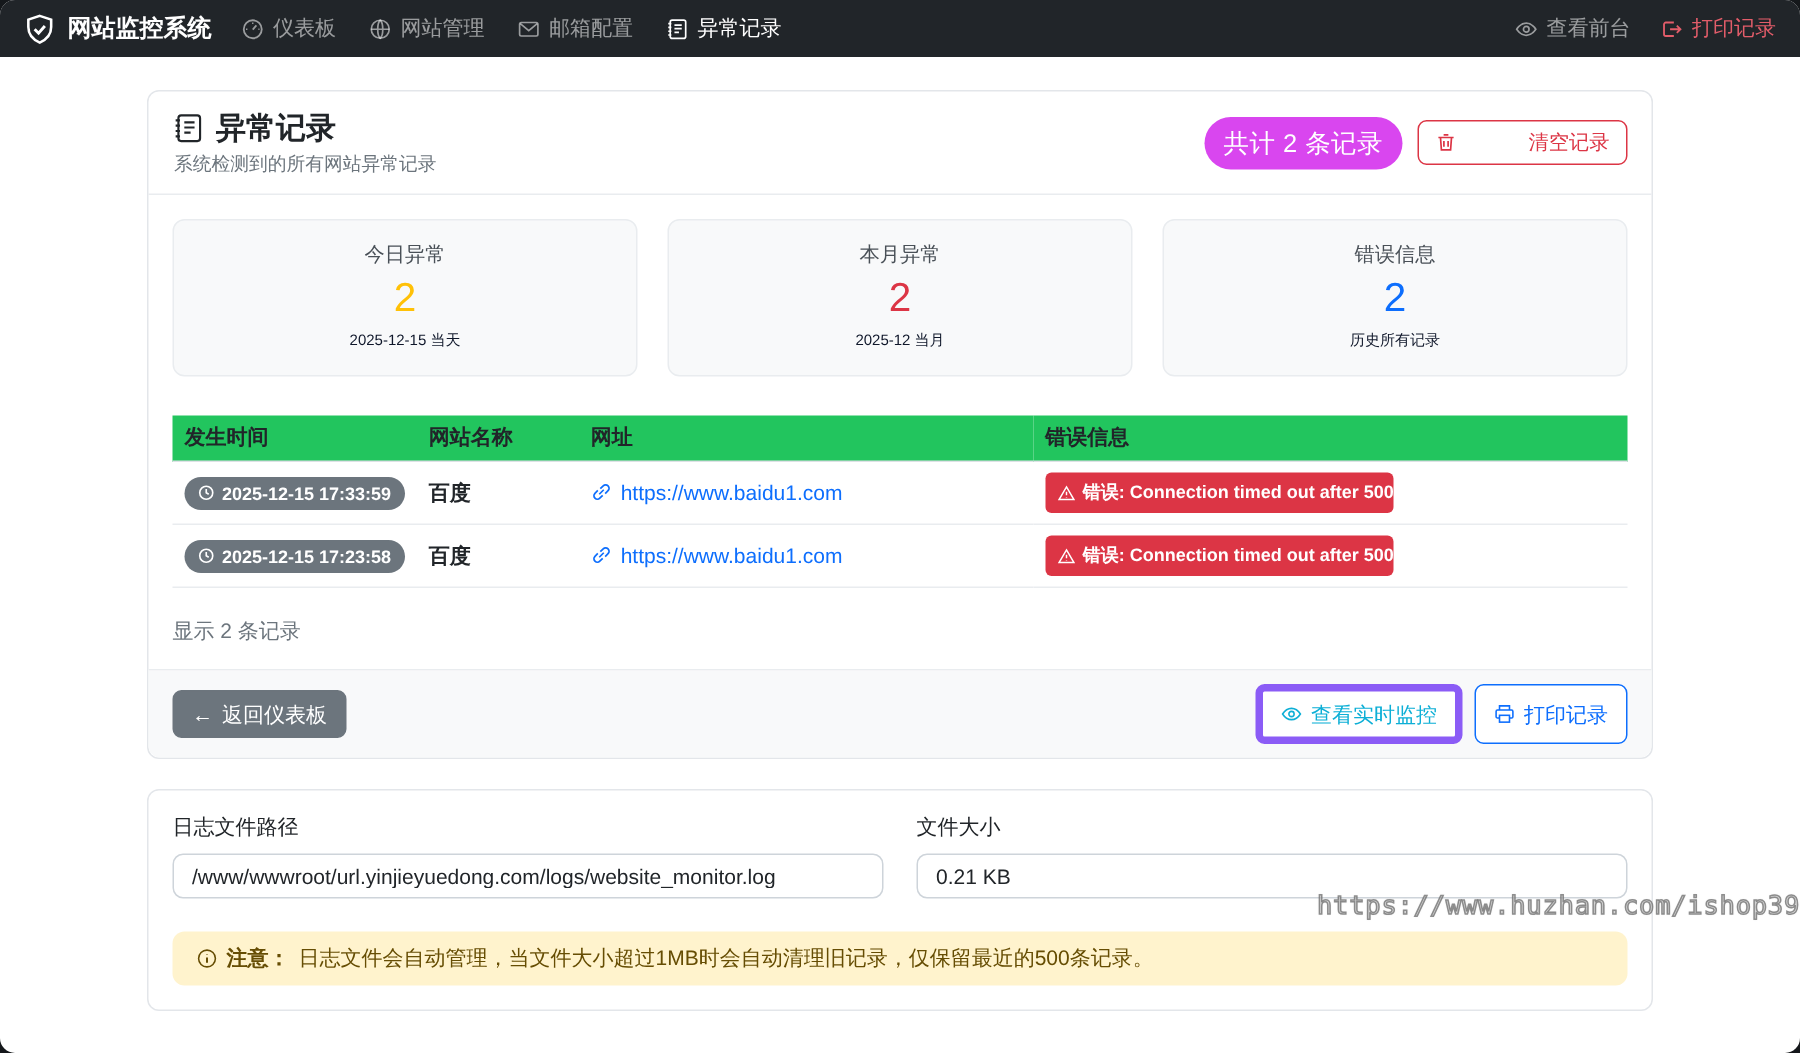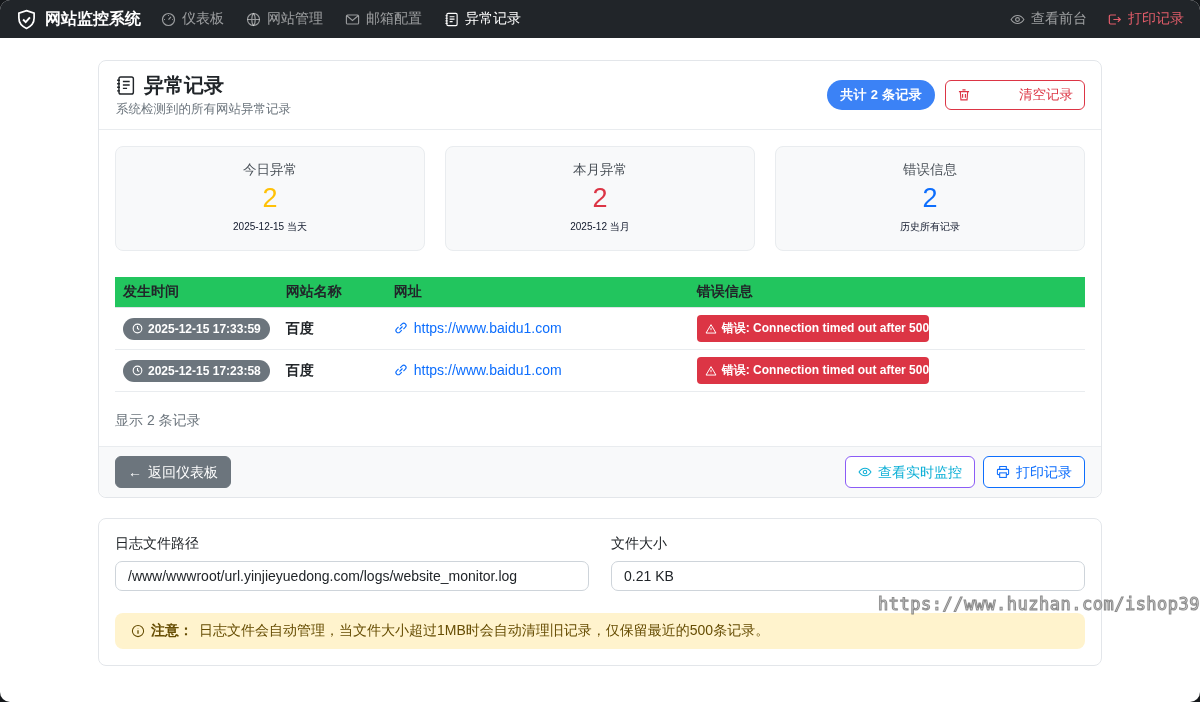--- a/index.html
+++ b/index.html
@@ -45,21 +45,21 @@
   .card-header {
     padding:11px 16px;
     border-bottom:1px solid #e9ecef;
     display:flex; align-items:center; justify-content:space-between;
   }
   .title-block h1 { font-size:20px; font-weight:bold; display:flex; align-items:center; gap:8px; color:#212529; }
   .title-block h1 svg { width:21px; height:21px; }
   .subtitle { font-size:12.5px; color:#6c757d; margin-top:2px; margin-left:1px; }
   .header-actions { display:flex; align-items:center; gap:10px; }
   .badge-total {
-    background:#3b82f6; color:#fff; font-size:13px; font-weight:bold;
+    background:#d946ef; color:#fff; font-size:17px; font-weight:normal;
     padding:6px 13px; border-radius:50px; letter-spacing:.3px;
   }
   .btn { font-family:inherit; cursor:pointer; display:inline-flex; align-items:center; gap:6px; border-radius:6px; font-size:13.5px; line-height:1; }
   .btn svg { width:14px; height:14px; }
   .btn-outline-danger { background:#fff; border:1px solid #dc3545; color:#dc3545; padding:7px 11px;gap:48px; }
   .card-body { padding:16px; }
 
   
   .stats-row { display:flex; gap:20px; }
   .stat-card {
@@ -99,21 +99,21 @@
   .shown-text { font-size:14px; color:#6c757d; margin-top:20px; }
 
   
   .card-footer {
     background:#f8f9fa; border-top:1px solid #e9ecef;
     padding:9px 16px; display:flex; align-items:center; justify-content:space-between;
     border-radius:0 0 8px 8px;
   }
   .btn-secondary { background:#6c757d; border:1px solid #6c757d; color:#fff; padding:8px 12px; font-size:14px; }
   .footer-right { display:flex; gap:8px; }
-  .btn-outline-info { background:#fff; border:1px solid #8b5cf6; color:#0dafd6; padding:8px 12px; font-size:14px; }
+  .btn-outline-info { background:#fff; border:5px solid #8b5cf6; color:#0dafd6; padding:8px 12px; font-size:14px; }
   .btn-outline-primary { background:#fff; border:1px solid #0d6efd; color:#0d6efd; padding:8px 12px; font-size:14px; }
 
   
   .log-header { padding:8px 16px; border-bottom:1px solid #e9ecef; font-size:15.5px; font-weight:bold; display:flex; align-items:center; gap:7px; }
   .log-header svg { width:16px; height:16px; }
   .form-row { display:flex; gap:22px; }
   .form-group { flex:1; }
   .form-label { font-size:14px; color:#212529; margin-bottom:8px; }
   .form-control {
     width:100%; border:1px solid #ced4da; border-radius:7px;

